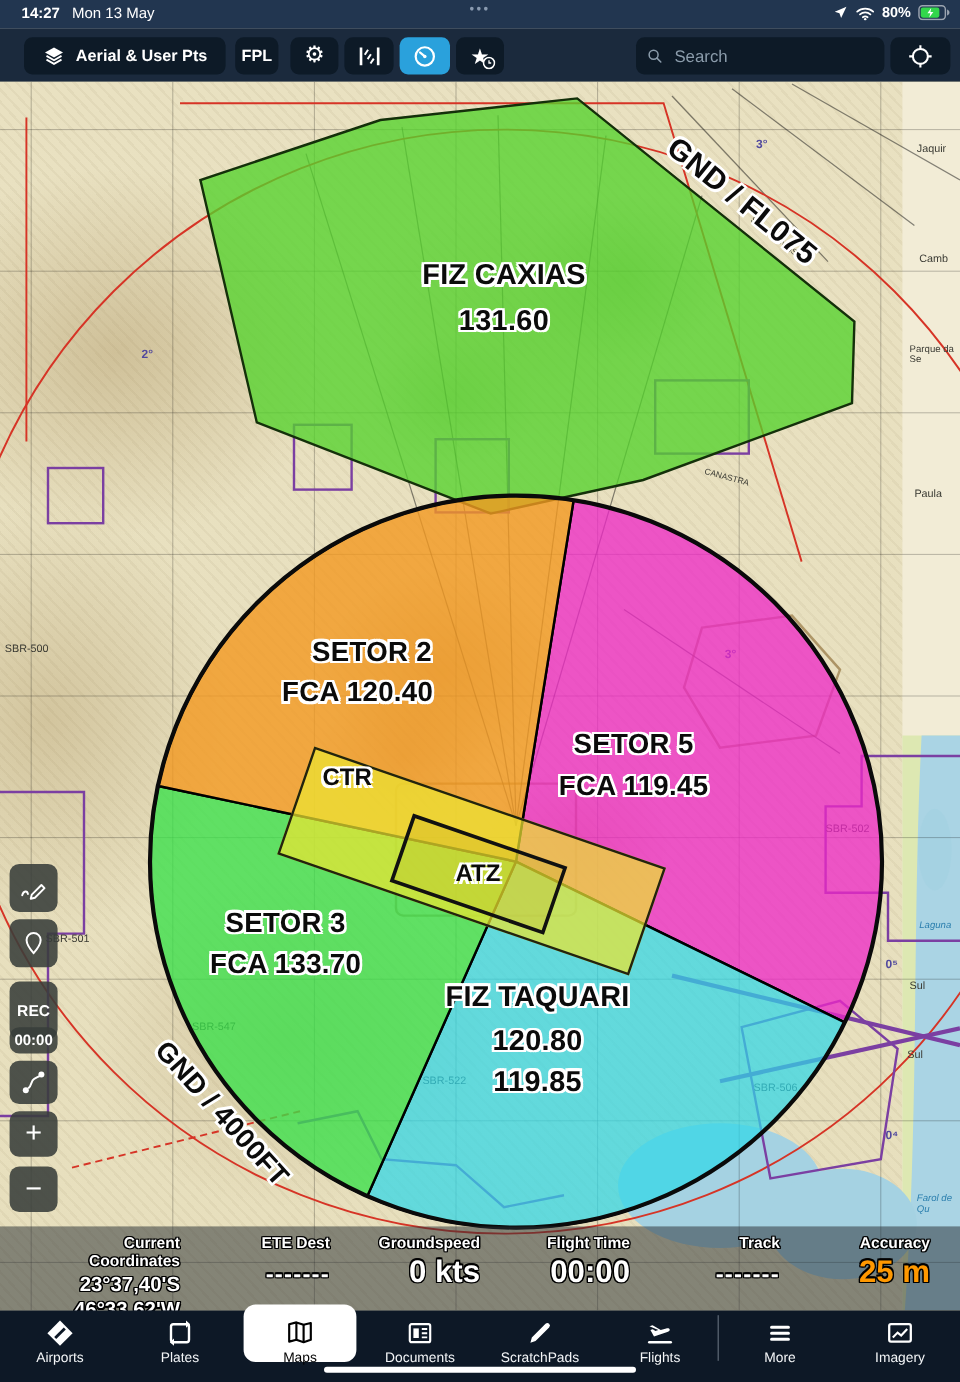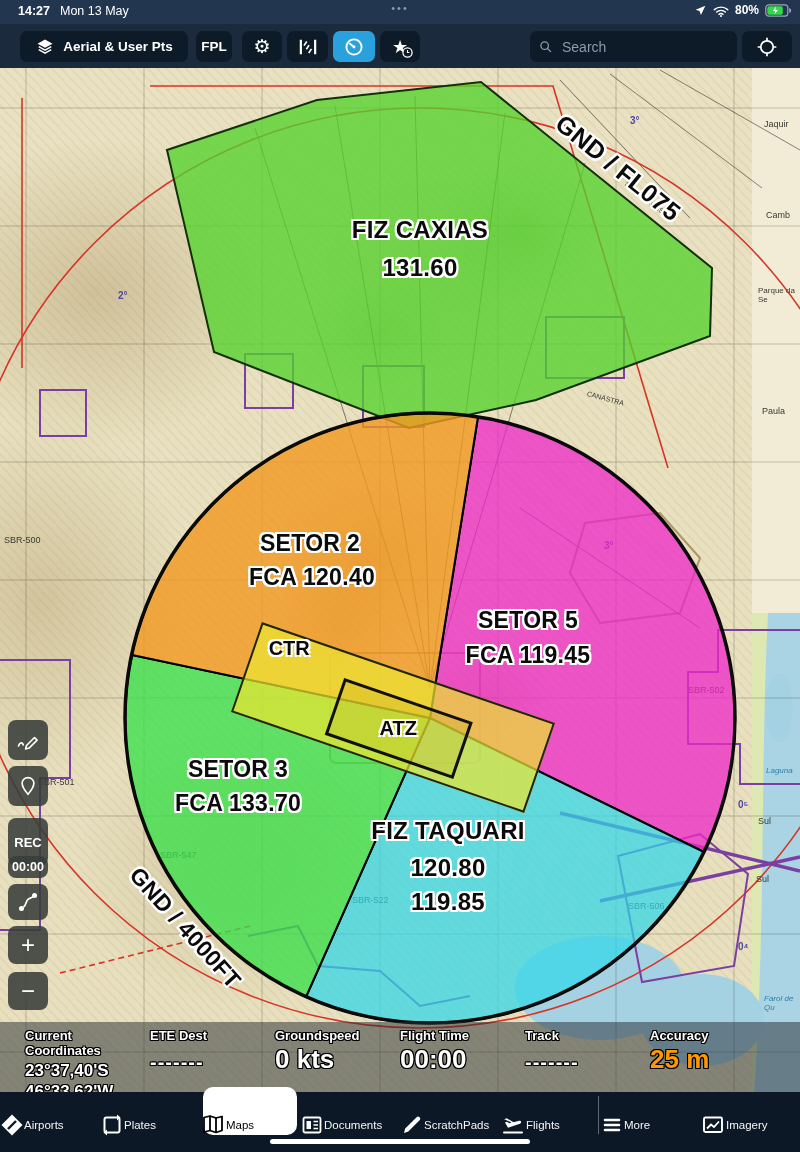--- a/index.html
+++ b/index.html
@@ -64,31 +64,31 @@
   .ctr-tag{position:absolute;left:12px;top:3px;}
 
   
   .side-btn{position:absolute;left:8px;width:40px;background:rgba(56,62,58,.88);border-radius:8px;color:#fff;
     display:flex;align-items:center;justify-content:center;z-index:20;font-weight:700;}
   .side-btn svg{display:block;}
 
   
   .info-bar{position:absolute;left:0;top:1022px;width:800px;height:70px;background:rgba(42,48,54,.52);
     display:flex;padding:6px 25px 0;z-index:40;}
-  .info-col{flex:1;text-align:left;color:#fff;
+  .info-col{flex:1;text-align:right;color:#fff;
     text-shadow:-1px -1px 0 #000,1px -1px 0 #000,-1px 1px 0 #000,1px 1px 0 #000,0 -1px 0 #000,0 1px 0 #000,-1px 0 0 #000,1px 0 0 #000;}
   .info-label{font-size:13px;font-weight:700;margin-bottom:2px;}
   .info-big{font-size:26px;font-weight:700;line-height:1.15;}
   .info-coords{font-size:17px;font-weight:700;line-height:1.25;}
   .info-dash{font-size:20px;font-weight:700;letter-spacing:1px;line-height:1.7;}
   .info-accuracy{color:#ff9800;}
 
   
   .tab-bar{position:absolute;left:0;top:1092px;width:800px;height:60px;background:#0d1826;display:flex;z-index:45;}
-  .tab{position:relative;width:100px;height:60px;display:flex;flex-direction:row;align-items:center;padding-top:5px;color:#f3f5f7;}
+  .tab{position:relative;width:100px;height:60px;display:flex;flex-direction:column;align-items:center;padding-top:5px;color:#f3f5f7;}
   .tab .t-icon{height:28px;display:flex;align-items:center;justify-content:center;}
   .tab .t-label{font-size:11.5px;margin-top:1px;}
   .tab.active{color:#000;}
   .tab.active::before{content:"";position:absolute;left:3px;top:-5px;width:94px;height:48px;background:#fff;border-radius:10px;z-index:0;}
   .tab .t-icon,.tab .t-label{position:relative;z-index:1;}
   .tab-divider{position:absolute;left:598px;top:1096px;width:1px;height:38px;background:rgba(195,205,215,.45);z-index:46;}
   .home-indicator{position:absolute;left:270px;top:1139px;width:260px;height:5px;border-radius:3px;background:#fff;z-index:47;}
 </style>
 </head>
 <body>
@@ -254,21 +254,21 @@
       <span class="ctr-tag">CTR</span>
       <div class="atz-rect">
         <span class="atz-tag">ATZ</span>
       </div>
     </div>
 
     <span class="asp-label big" style="left:420px;top:162px;">FIZ CAXIAS</span>
     <span class="asp-label big" style="left:420px;top:200px;">131.60</span>
     <span class="asp-label rot39" style="left:618px;top:100px;">GND / FL075</span>
     <span class="asp-label" style="left:310px;top:475px;">SETOR 2</span>
-    <span class="asp-label" style="left:312px;top:509px;">FCA 120.40</span>
+    <span class="asp-label" style="left:298px;top:509px;">FCA 120.40</span>
     <span class="asp-label" style="left:528px;top:552px;">SETOR 5</span>
     <span class="asp-label" style="left:528px;top:587px;">FCA 119.45</span>
     <span class="asp-label" style="left:238px;top:701px;">SETOR 3</span>
     <span class="asp-label" style="left:238px;top:735px;">FCA 133.70</span>
     <span class="asp-label big" style="left:448px;top:763px;">FIZ TAQUARI</span>
     <span class="asp-label big" style="left:448px;top:800px;">120.80</span>
     <span class="asp-label big" style="left:448px;top:834px;">119.85</span>
     <span class="asp-label rot48" style="left:185px;top:860px;">GND / 4000FT</span>
 
     <div class="side-btn" style="top:652px;height:40px;">

